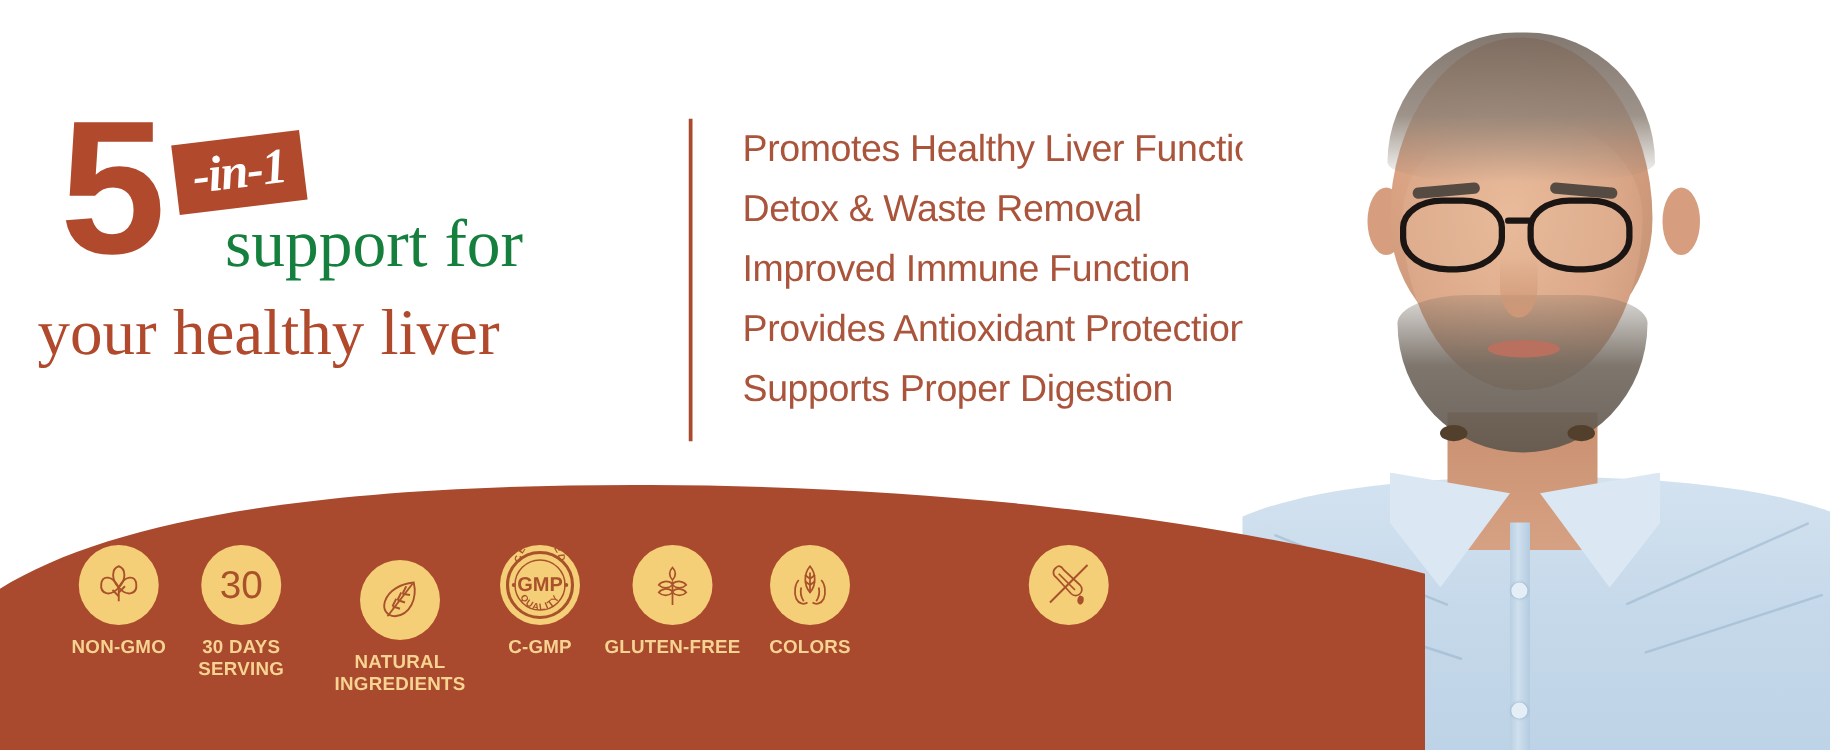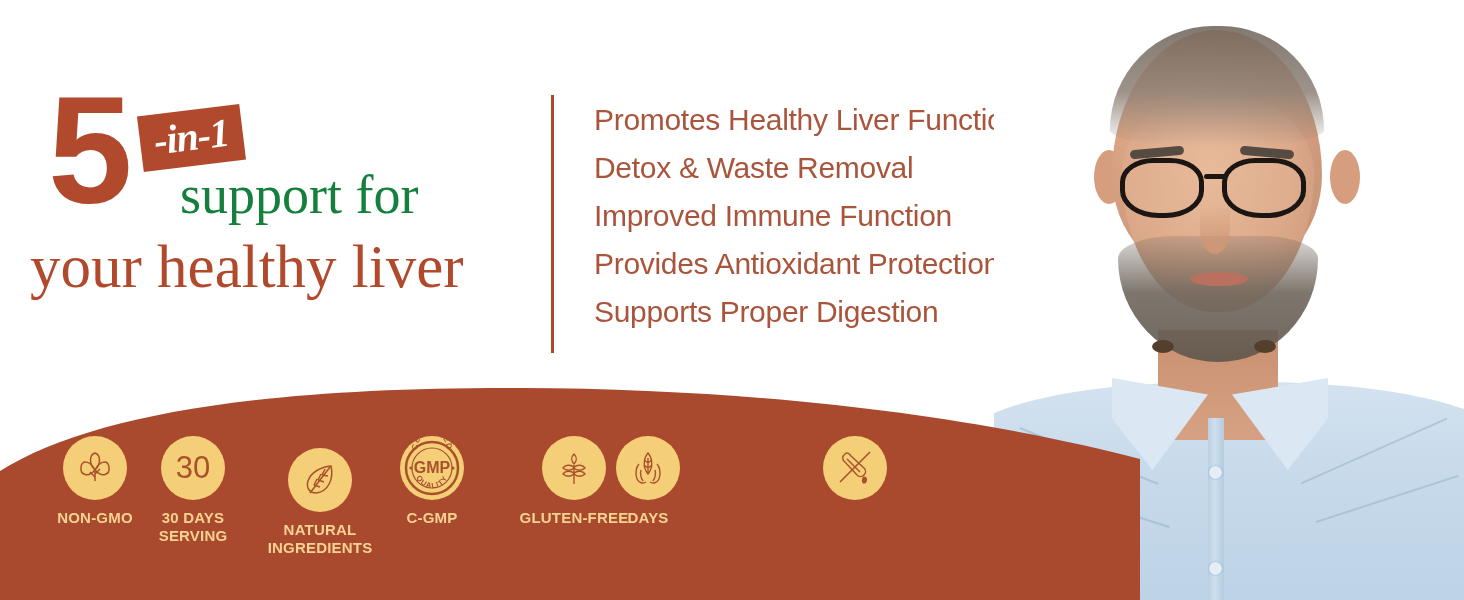--- a/index.html
+++ b/index.html
@@ -50,21 +50,21 @@
     font-family:"Liberation Serif",serif;
     font-size:54px;
     line-height:58px;
     color:#15803d;
     white-space:nowrap;
   }
   .line-liver{
     position:absolute;
     left:0px; top:148px;
     font-family:"Liberation Serif",serif;
-    font-size:61px;
+    font-size:52px;
     line-height:62px;
     color:#B1492C;
     white-space:nowrap;
   }
 
   
   #divider{
     position:absolute;
     left:551px; top:95px;
     width:3px; height:258px;
@@ -393,21 +393,21 @@
             <textPath href="#gmp-bot" startOffset="50%" text-anchor="middle">QUALITY</textPath>
           </text>
           <text x="31" y="36" font-family="Liberation Sans, sans-serif" font-size="16" font-weight="bold" fill="#A8512B" text-anchor="middle">GMP</text>
           <circle cx="10" cy="31" r="1.6" fill="#A8512B"></circle>
           <circle cx="52" cy="31" r="1.6" fill="#A8512B"></circle>
         </svg>
       </div>
       <div class="badge-label">C-GMP</div>
     </div>
 
-    <div class="badge" style="left:478px; top:16px;margin-left:36px;">
+    <div class="badge" style="left:478px; top:16px;">
       <div class="badge-circle">
         <svg width="40" height="40" viewBox="0 0 40 40" fill="none" stroke="#A8512B" stroke-width="1.4">
           <path d="M20 6 C17 9 17 13 20 16 C23 13 23 9 20 6Z"></path>
           <path d="M20 17 L20 36"></path>
           <path d="M20 19 C16 16 11 17 9 20 C12 23 17 23 20 20Z"></path>
           <path d="M20 19 C24 16 29 17 31 20 C28 23 23 23 20 20Z"></path>
           <path d="M20 25 C16 22 11 23 9 26 C12 29 17 29 20 26Z"></path>
           <path d="M20 25 C24 22 29 23 31 26 C28 29 23 29 20 26Z"></path>
         </svg>
       </div>
@@ -418,21 +418,21 @@
       <div class="badge-circle">
         <svg width="40" height="40" viewBox="0 0 40 40" fill="none" stroke="#A8512B" stroke-width="1.4">
           <path d="M20 5 C15 11 15 20 20 26 C25 20 25 11 20 5Z"></path>
           <path d="M20 10 L20 26 M20 15 L16 12 M20 15 L24 12 M20 20 L16 17 M20 20 L24 17"></path>
           <path d="M11 16 C8 19 7 26 9 31 C11 35 15 36 18 34"></path>
           <path d="M29 16 C32 19 33 26 31 31 C29 35 25 36 22 34"></path>
           <path d="M13 22 C12 26 13 30 15 33"></path>
           <path d="M27 22 C28 26 27 30 25 33"></path>
         </svg>
       </div>
-      <div class="badge-label">DAYS</div>
+      <div class="badge-label">COLORS</div>
     </div>
 
 
     <div class="badge" style="left:795px; top:16px;">
       <div class="badge-circle">
         <svg width="44" height="44" viewBox="0 0 44 44" fill="none" stroke="#A8512B" stroke-width="1.4">
           <path d="M12 8 C9 10 9 14 12 16 L24 29 C26 31 29 31 31 29 C33 27 33 24 31 22 L18 10 C16 7 14 6 12 8Z"></path>
           <path d="M14 13 L27 26"></path>
           <path d="M31 31 C29 33 29 36 31 37 C33 37 34 34 33 32 Z" fill="#A8512B"></path>
           <line x1="7" y1="36" x2="37" y2="6" stroke-width="1.6"></line>

